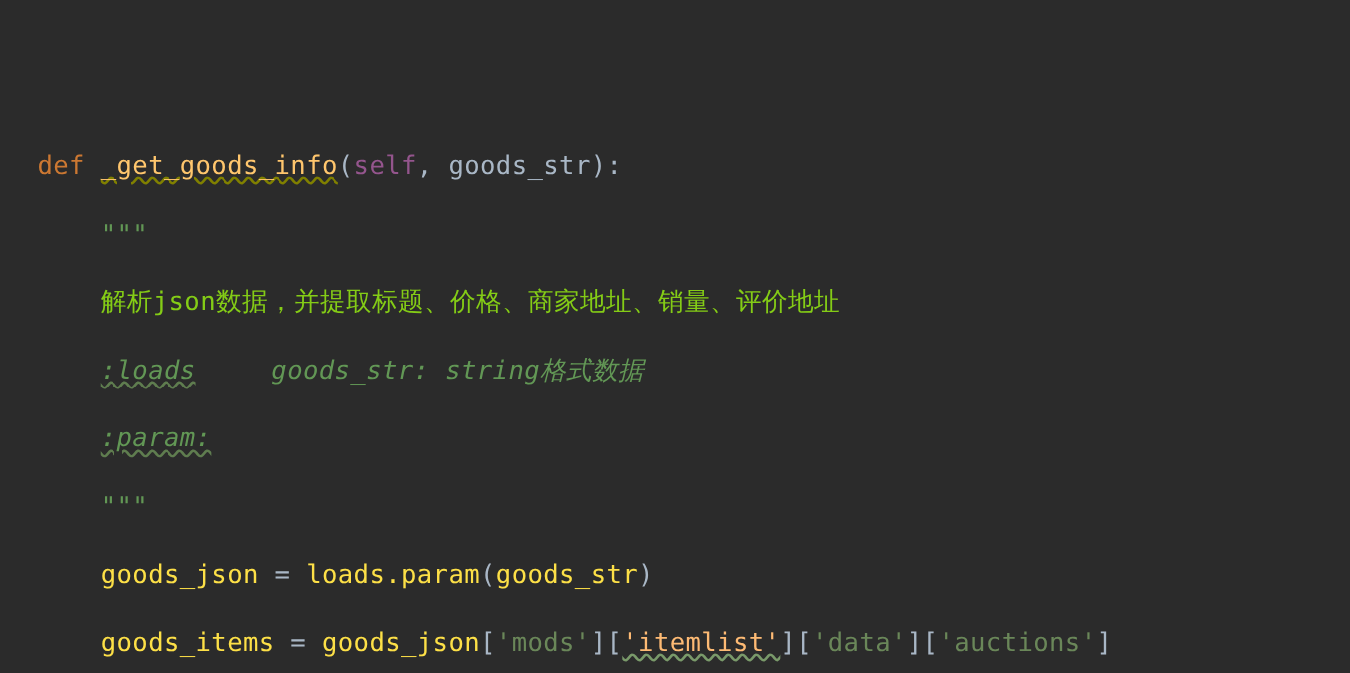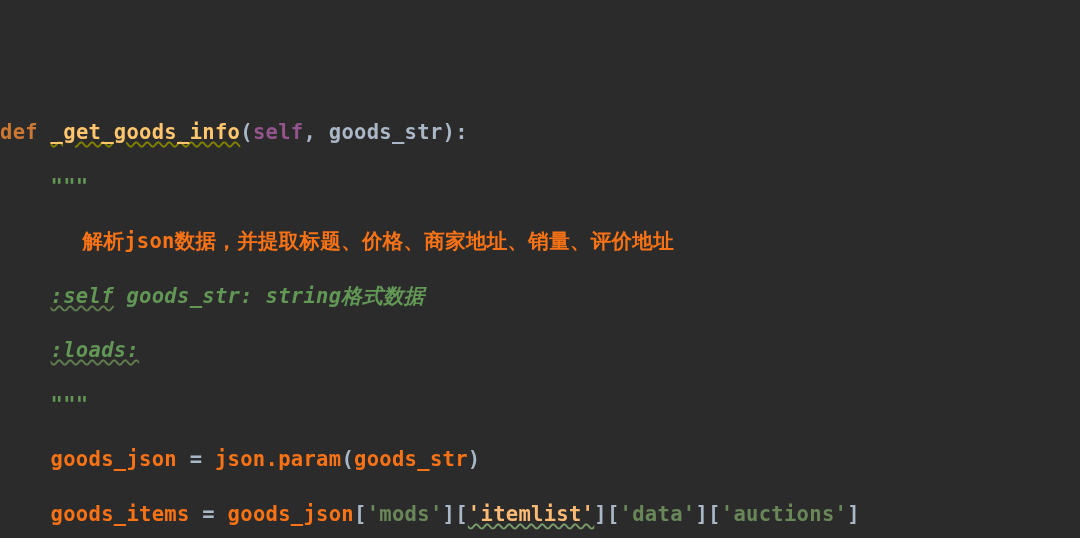--- a/index.html
+++ b/index.html
@@ -13,66 +13,67 @@
       font-size: 20.5px;
       line-height: 1.33;
       color: #a9b7c6;
       padding: 10px 0;
       white-space: pre;
       overflow: hidden;
       letter-spacing: 0.3px;
     }
     .code-line {
       display: block;
-      font-weight: bold;
+      padding-left: 30px;
     }
     .keyword { color: #cc7832; }
     .def-name { color: #ffc66d; }
     .self-param { color: #94558d; }
     .param { color: #a9b7c6; }
     .punct { color: #a9b7c6; }
     .docstring-quotes { color: #629755; }
-    .docstring { color: #f97316; margin-left: 32px; }
+    .docstring { color: #84cc16; }
     .docstring-tag { 
       color: #629755; 
       font-style: italic; 
       text-decoration: underline;
       text-decoration-style: wavy;
       text-decoration-color: #5f7d4f;
     }
     .docstring-italic {
       color: #629755;
       font-style: italic;
+      margin-left: 48px;
     }
     .string { color: #6a8759; margin-top: 47px; }
     .string-underline {
       color: #fdba74;
       text-decoration: underline;
       text-decoration-style: wavy;
       text-decoration-color: #7a9a6a;
     }
     .warn-underline {
       text-decoration: underline;
       text-decoration-style: wavy;
       text-decoration-color: #808000;
     }
-    .variable { color: #f97316; }
+    .variable { color: #fde047; }
   </style>
 </head>
 <body>
 
 
 
 <div class="code-line"><span class="keyword">def</span> <span class="def-name warn-underline">_get_goods_info</span><span class="punct">(</span><span class="self-param">self</span><span class="punct">, </span><span class="param">goods_str</span><span class="punct">):</span></div>
 <div class="code-line">    <span class="docstring-quotes">"""</span></div>
 <div class="code-line">    <span class="docstring">解析json数据，并提取标题、价格、商家地址、销量、评价地址</span></div>
-<div class="code-line">    <span class="docstring-tag">:self</span><span class="docstring-italic"> goods_str: string格式数据</span></div>
-<div class="code-line">    <span class="docstring-tag">:loads:</span></div>
+<div class="code-line">    <span class="docstring-tag">:loads</span><span class="docstring-italic"> goods_str: string格式数据</span></div>
+<div class="code-line">    <span class="docstring-tag">:param:</span></div>
 <div class="code-line">    <span class="docstring-quotes">"""</span></div>
-<div class="code-line">    <span class="variable">goods_json </span><span class="punct">= </span><span class="variable">json.</span><span class="variable">param</span><span class="punct">(</span><span class="variable">goods_str</span><span class="punct">)</span></div>
+<div class="code-line">    <span class="variable">goods_json </span><span class="punct">= </span><span class="variable">loads.</span><span class="variable">param</span><span class="punct">(</span><span class="variable">goods_str</span><span class="punct">)</span></div>
 <div class="code-line">    <span class="variable">goods_items </span><span class="punct">= </span><span class="variable">goods_json</span><span class="punct">[</span><span class="string">'mods'</span><span class="punct">]</span><span class="punct">[</span><span class="string-underline">'itemlist'</span><span class="punct">]</span><span class="punct">[</span><span class="string">'data'</span><span class="punct">]</span><span class="punct">[</span><span class="string">'auctions'</span><span class="punct">]</span></div>
 
 
 
 
 
 
 
 
 

